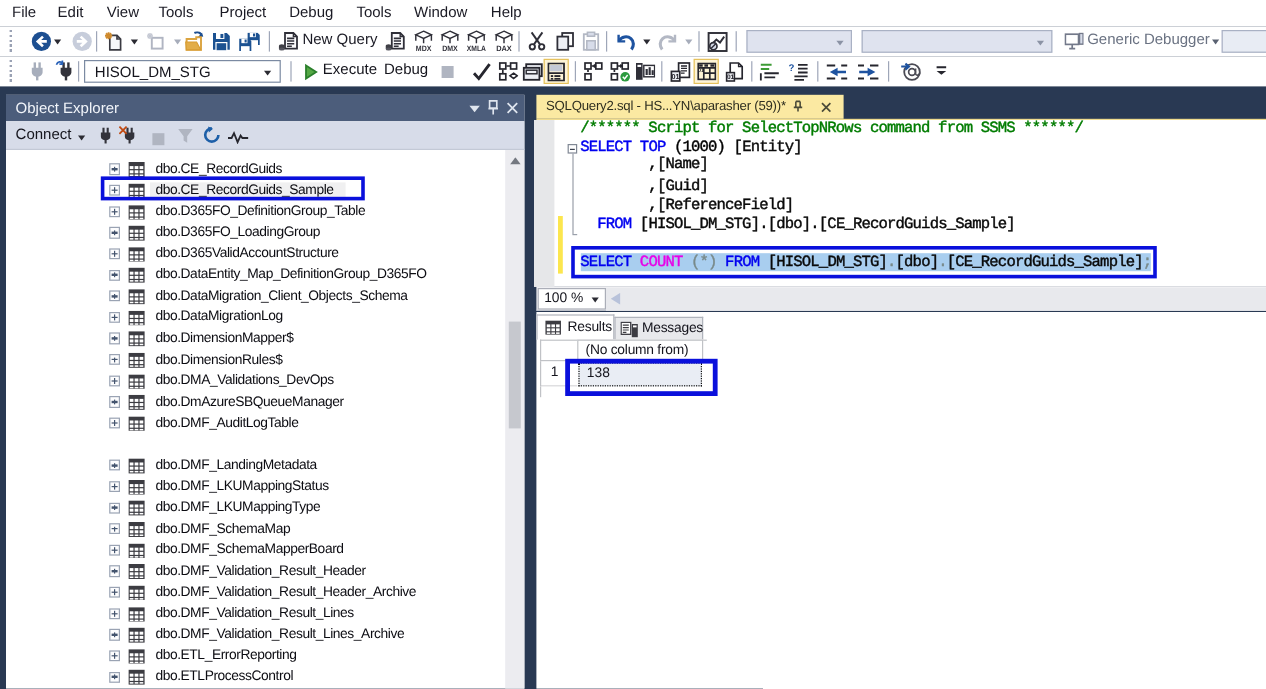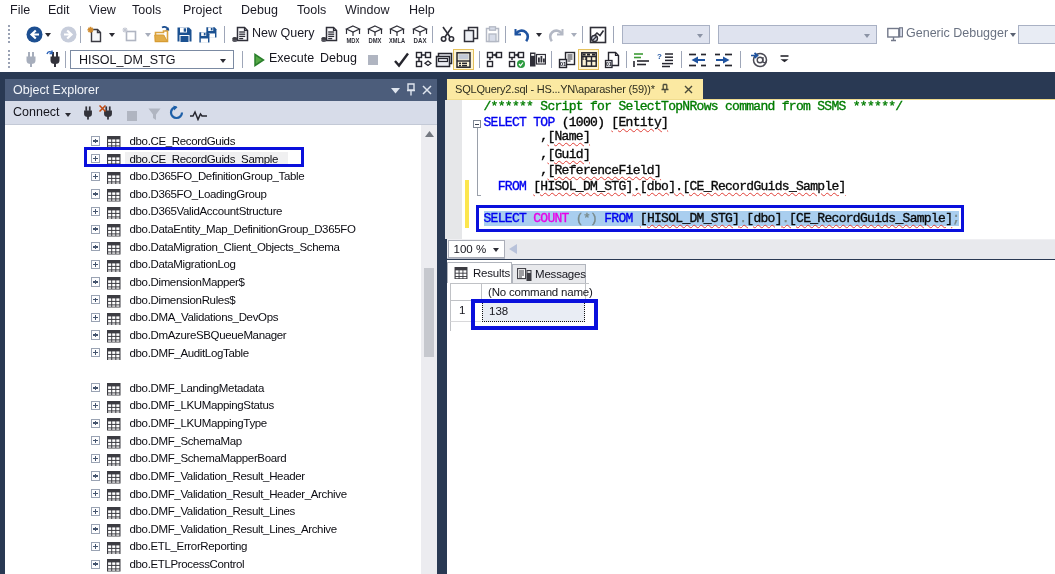--- a/index.html
+++ b/index.html
@@ -7,21 +7,21 @@
 span{white-space:nowrap}
 .tb{background:#ffffff}
 .sep{width:1px;height:17px;background:#9ea6b8;position:absolute;top:4px}
 .grip{position:absolute;left:8px;top:3px;width:2px;height:19px;
  background:repeating-linear-gradient(to bottom,#9aa2b4 0 2px,transparent 2px 4px)}
 .ic{position:absolute;top:0;height:25px;display:flex;align-items:center;justify-content:center}
 .caret{width:0;height:0;border-left:3.5px solid transparent;border-right:3.5px solid transparent;border-top:4px solid #2b2b33}
 .caret.g{border-top-color:#a7adbb}
 .combo{position:absolute;background:#dfe3ef;border:1px solid #a9b1c4}
 .mono{font-family:"Liberation Mono",monospace;-webkit-text-stroke:0.35px;font-size:13px;letter-spacing:-0.7px;white-space:pre;line-height:16px}
-.sq{text-decoration:underline;text-decoration-style:wavy;text-decoration-color:#e04038;text-decoration-thickness:1px;text-underline-offset:2px}
+.sq{text-decoration-style:wavy;text-decoration-color:#e04038;text-decoration-thickness:1px;text-underline-offset:2px}
 .kw{color:#0000f0}.cm{color:#007c00}.mg{color:#e800e8}.gy{color:#798a8a}.id{color:#0a0a0a}
 </style></head><body>
 
 <div class="a tb" style="left:0;top:0;width:1055px;height:22px"></div>
 <div class="a" style="left:10px;top:3px;font-size:12.5px;color:#1a1a24">File</div>
 <div class="a" style="left:48px;top:3px;font-size:12.5px;color:#1a1a24">Edit</div>
 <div class="a" style="left:89px;top:3px;font-size:12.5px;color:#1a1a24">View</div>
 <div class="a" style="left:132px;top:3px;font-size:12.5px;color:#1a1a24">Tools</div>
 <div class="a" style="left:183px;top:3px;font-size:12.5px;color:#1a1a24">Project</div>
 <div class="a" style="left:241px;top:3px;font-size:12.5px;color:#1a1a24">Debug</div>
@@ -1012,21 +1012,21 @@
         <g stroke="#3c3c42" stroke-width="1">
           <path d="M2 3 h5 M2 5 h5 M2 7 h5 M2 9 h3"></path>
         </g>
         <rect x="9.5" y="2" width="5" height="11" fill="#3c3c42"></rect>
         <rect x="10.5" y="3.2" width="3" height="1.6" fill="#fff"></rect>
       </svg>
 <span style="position:absolute;left:22px;top:3.5px;font-size:11.5px;letter-spacing:-0.2px;color:#15151d">Messages</span>
     </div>
 <div style="position:absolute;left:3px;top:23px;width:139px;height:18px;border:1px solid #c0c2c6;border-right:none"></div>
 <div style="position:absolute;left:34px;top:23px;width:105px;height:18px;border:1px solid #c0c2c6;background:#fff">
-      <span style="position:absolute;left:6px;top:1.5px;font-size:11.5px;letter-spacing:-0.2px;color:#15151d">(No command name)</span>
+      <span style="position:absolute;left:6px;top:1.5px;font-size:11.5px;letter-spacing:-0.2px;color:#15151d">(No column from)</span>
     </div>
 <div style="position:absolute;left:3px;top:41px;width:31px;height:21px;border-left:1px solid #c0c2c6;border-bottom:1px solid #d8d8da">
       <span style="position:absolute;left:8px;top:3px;font-size:11.5px;color:#15151d">1</span>
     </div>
 <div style="position:absolute;left:35px;top:42px;width:103px;height:20px;background:#e9edf4;outline:1.5px dotted #111;outline-offset:-1px">
       <span style="position:absolute;left:7px;top:2.5px;font-size:11.5px;color:#15151d">138</span>
     </div>
 <div style="position:absolute;left:3px;top:62px;width:31px;height:9px;border-left:1px solid #c0c2c6"></div>
 <div style="position:absolute;left:24px;top:39px;width:127px;height:31px;border:4.6px solid #0a10dc"></div>
 </div>

